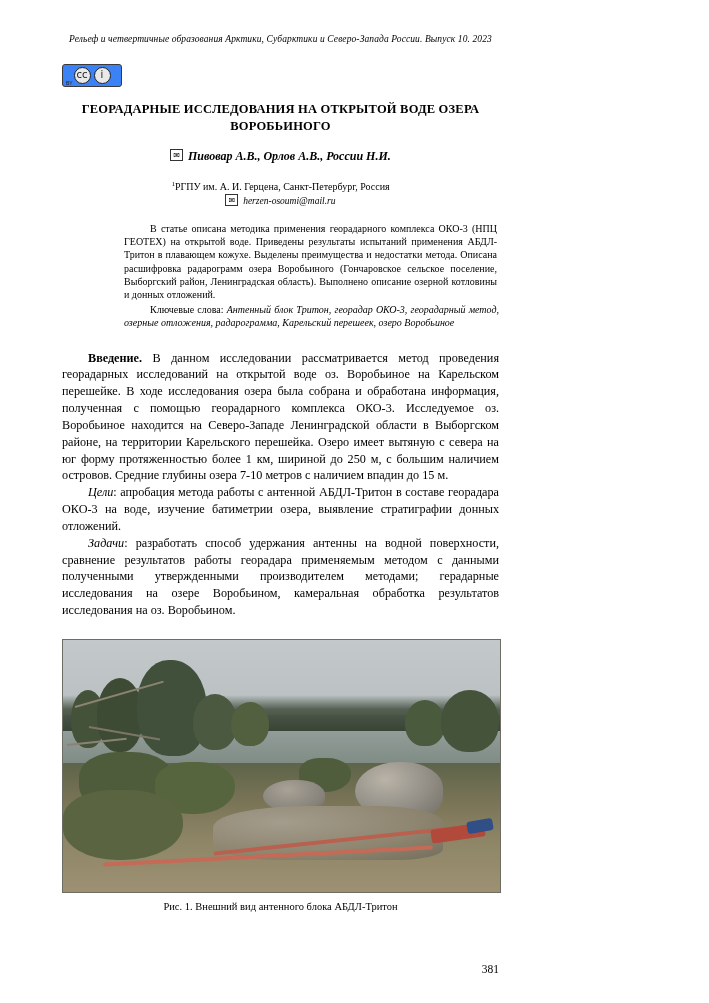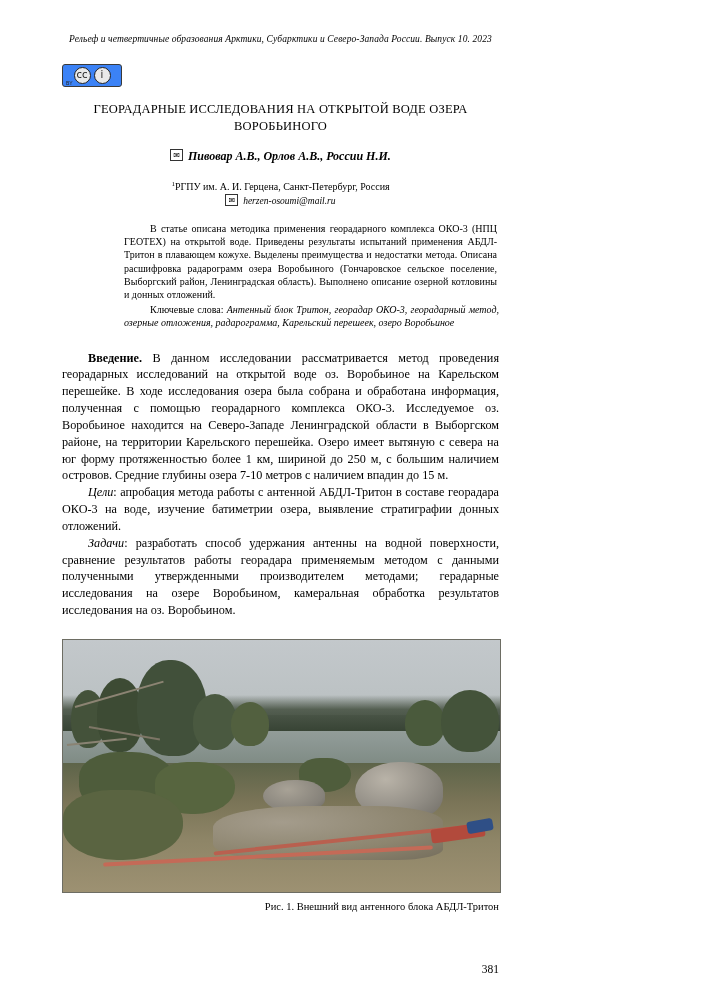--- a/index.html
+++ b/index.html
@@ -63,21 +63,21 @@
   .cc-by {
     position: absolute;
     left: 3px;
     bottom: 0px;
     font-size: 5px;
     font-family: "Liberation Sans", sans-serif;
     color: #222;
   }
   .title {
     text-align: center;
-    font-weight: normal;
+    font-weight: bold;
     font-size: 12.5px;
     line-height: 1.35;
     margin: 8px 0 14px 0;
     letter-spacing: 0.2px;
   }
   .authors {
     text-align: center;
     font-style: italic;
     font-weight: bold;
     font-size: 12px;
@@ -201,21 +201,20 @@
   }
   .ph-branch {
     position: absolute;
     background: #6b6455;
     transform-origin: left center;
     height: 2px;
   }
   .fig-caption {
     font-size: 10.5px;
     margin-top: 8px;
-    text-align: right;
   }
   .page-number {
     position: absolute;
     right: 62px;
     bottom: 28px;
     font-size: 11.5px;
   }
 </style>
 </head>
 <body>

